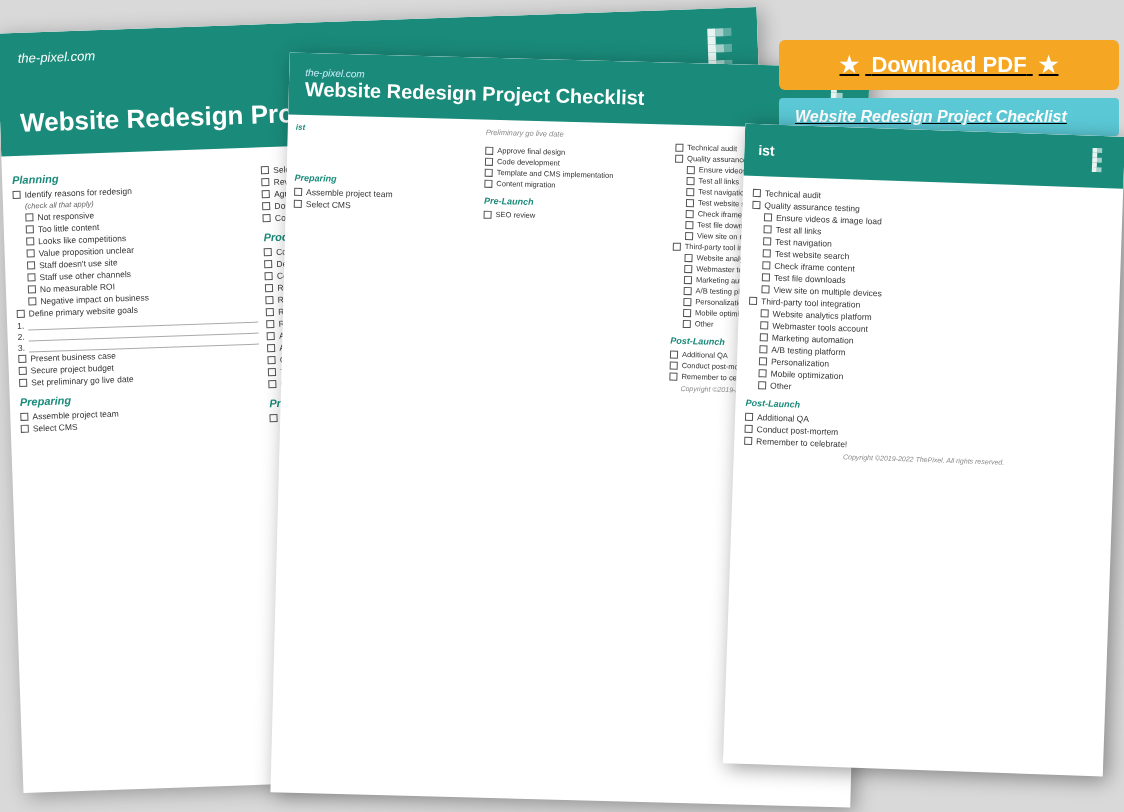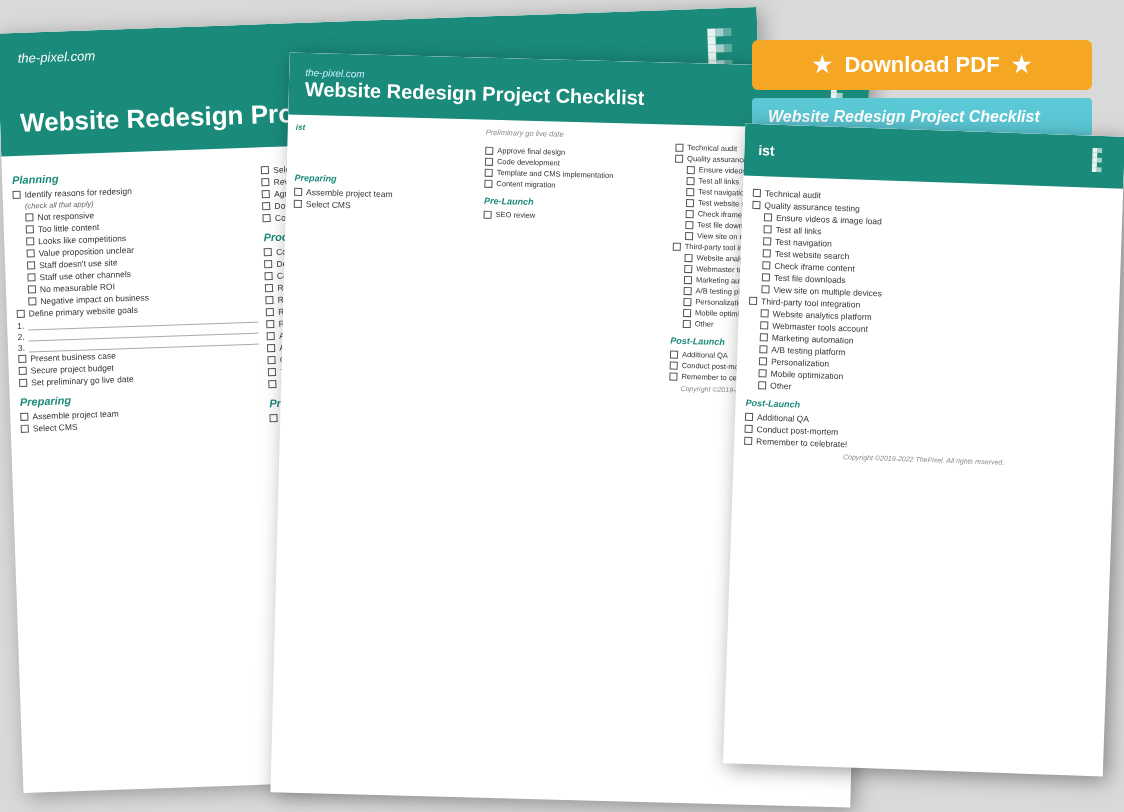--- a/index.html
+++ b/index.html
@@ -147,22 +147,23 @@
       display: flex;
       padding: 8px;
       gap: 6px;
       font-size: 8px;
     }
 
     
     .right-panel {
       position: absolute;
       top: 40px;
-      right: 32px;
+      right: 5px;
       width: 340px;
+      text-decoration: underline;
     }
 
     .download-btn {
       background: #f5a623;
       color: white;
       font-size: 22px;
       font-weight: 900;
       padding: 12px 20px;
       text-align: center;
       border-radius: 6px;

